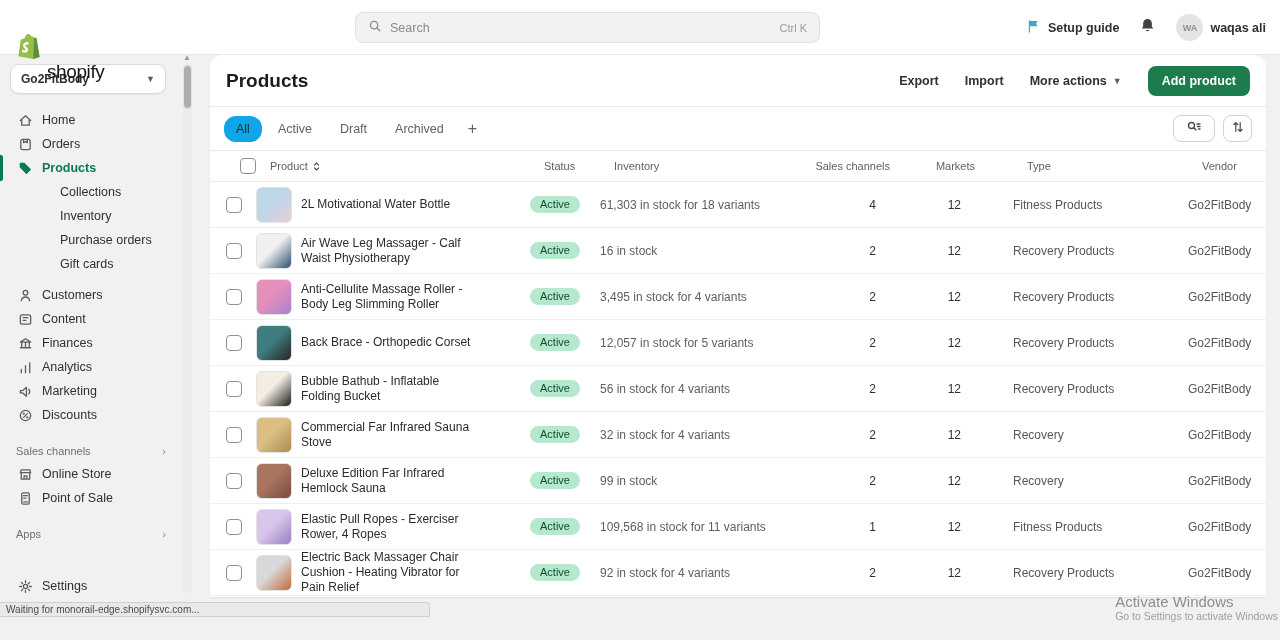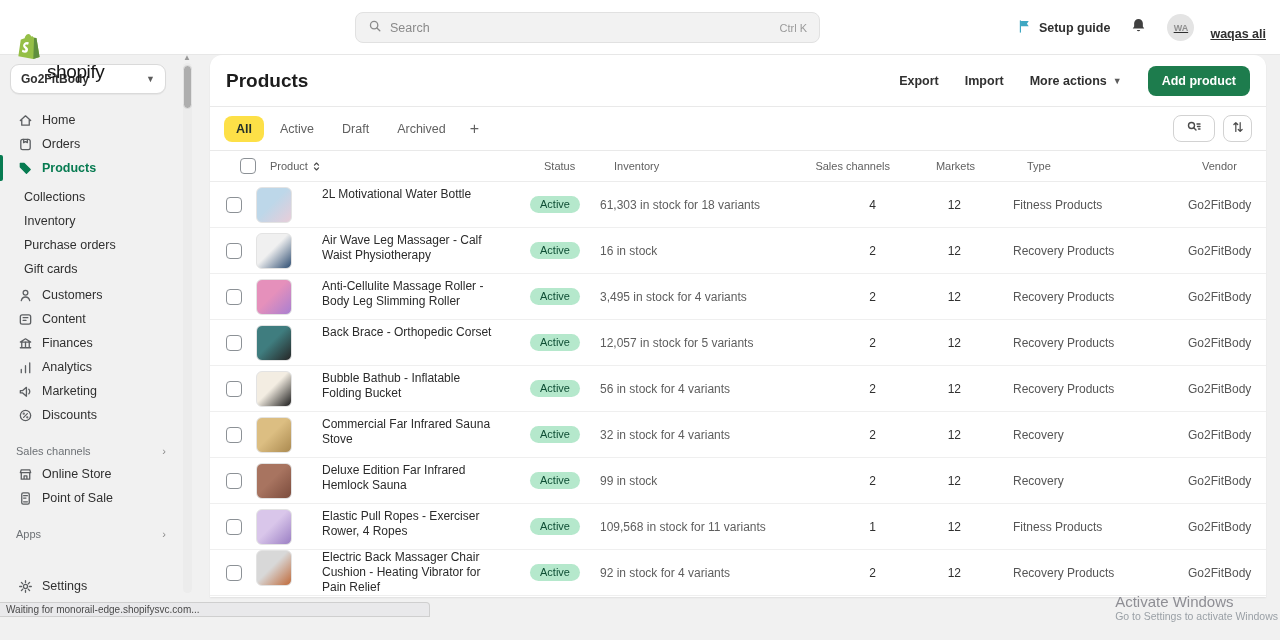--- a/index.html
+++ b/index.html
@@ -13,35 +13,35 @@
   .tb-logo-word { font-size:19px; font-weight:normal; letter-spacing:-0.4px; color:#161616;margin-top:48px; }
   .tb-search { position:absolute; left:355px; top:12px; width:465px; height:31px;
     background:#f2f2f2; border:1px solid #e1e1e1; border-radius:8px;
     display:flex; align-items:center; padding:0 12px; gap:8px; color:#8a8a8a; }
   .tb-search .ph { font-size:12.5px; flex:1; }
   .tb-search .kbd { font-size:11px; color:#9a9a9a; }
   .tb-right { position:absolute; right:14px; top:0; height:55px; display:flex; align-items:center; gap:20px; }
   .setup-guide { display:flex; align-items:center; gap:7px; font-size:12.5px; font-weight:600; color:#303030; }
   .flag { color:#3fa7c2; }
   .bell { color:#404040; }
-  .user { display:flex; align-items:flex-end; gap:16px;text-decoration:underline; }
+  .user { display:flex; align-items:center; gap:7px; }
   .avatar { width:27px; height:27px; border-radius:50%; background:#e4e4e4; color:#8f8f8f;
     font-size:9px; font-weight:bold; display:flex; align-items:center; justify-content:center; }
   .user-name { font-size:12.5px; font-weight:600; color:#303030; }
 
   
   .sidebar { position:absolute; left:0; top:55px; width:180px; height:547px; }
   .store-sel { margin:9px 12px 14px 10px; width:156px; height:30px; background:#fff;
     border:1px solid #dadada; border-radius:9px; box-shadow:0 1px 1px rgba(0,0,0,.05);
     display:flex; align-items:center; padding:0 10px; justify-content:space-between; }
   .store-sel .nm { font-size:12px; font-weight:600; }
   .caret { font-size:9px; color:#5c5c5c; }
   .nav-item { position:relative; height:24px; display:flex; align-items:center; gap:9px;
     padding-left:18px; font-size:12.5px; font-weight:500; color:#303030; cursor:pointer; }
-  .nav-item.sub { padding-left:24px;align-items:flex-end; }
+  .nav-item.sub { padding-left:60px; }
   .nav-item.gap-top { margin-top:7px; }
   .nav-ic { width:15px; height:15px; color:#5c5f62; display:flex; align-items:center; }
   .nav-item.active { color:#077b51; font-weight:700; }
   .nav-item.active .nav-ic { color:#077b51; }
   .nav-item.active .nav-ic svg * { fill:#077b51; }
   .nav-item.active::before { content:""; position:absolute; left:0; top:-1px; width:3px; height:26px;
     background:#077b51; border-radius:0 2px 2px 0; }
   .sec-head { margin-top:13px; height:22px; display:flex; align-items:center; justify-content:space-between;
     padding:0 14px 0 16px; font-size:11px; color:#6d7175; cursor:pointer; }
   .sec-chev { color:#8a8a8a; }
@@ -59,37 +59,37 @@
   .page-title { font-size:19px; font-weight:bold; color:#1c1c1c; }
   .head-actions { margin-left:auto; display:flex; align-items:center; gap:26px; }
   .txt-btn { font-size:12.5px; font-weight:600; color:#303030; background:none; border:none; cursor:pointer;
     font-family:inherit; display:flex; align-items:center; gap:6px; }
   .btn-primary { background:#1d7c4d; color:#fff; font-size:12.5px; font-weight:600; border:none;
     border-radius:8px; padding:8px 14px; cursor:pointer; font-family:inherit; }
 
   .tabs-row { height:44px; display:flex; align-items:center; padding:0 14px; border-bottom:1px solid #e9e9e9; gap:4px; }
   .tab { font-size:12.5px; color:#616161; font-weight:500; padding:6px 12px; border-radius:8px;
     background:none; border:none; cursor:pointer; font-family:inherit; }
-  .tab.active { background:#fde047; color:#24302a; font-weight:700; }
+  .tab.active { background:#0ea5e9; color:#24302a; font-weight:400;border-radius:12px; }
   .tab-add { font-size:16px; color:#616161; background:none; border:none; cursor:pointer; padding:2px 8px; }
   .tabs-tools { margin-left:auto; display:flex; gap:8px; }
   .tool-btn { height:27px; border:1px solid #d2d2d2; border-radius:8px; background:#fff; cursor:pointer;
     display:flex; align-items:center; justify-content:center; color:#4a4a4a; }
   .tool-btn.wide { width:42px; } .tool-btn.sq { width:29px; }
 
   .grid { display:grid; grid-template-columns:30px 274px 70px 186px 90px 85px 227px 1fr; align-items:center; }
   .thead { height:31px; padding:0 30px; font-size:11px; color:#616161; border-bottom:1px solid #ececec; }
   .th { display:flex; align-items:center; gap:3px; }
   .r { justify-content:flex-end; text-align:right; }
   .c7p { padding-left:52px; }
   .sort-glyph { color:#4a4a4a; display:flex; }
 
   .trow { height:46px; padding:0 16px; border-bottom:1px solid #efefef; font-size:12px; cursor:pointer; background:#fff; }
   .cbx { width:16px; height:16px; border:1.5px solid #8c9196; border-radius:4px; background:#fff; cursor:pointer; }
-  .pcell { display:flex; gap:30px; }
+  .pcell { display:flex; align-items:center; gap:9px; }
   .thumb { width:36px; height:36px; border-radius:6px; border:1px solid #e3e3e3; flex:none; }
   .pname { font-size:12px; color:#2b2b2b; line-height:1.25; max-width:178px; }
   .badge { display:inline-block; background:#b5e8cc; color:#0e4e34; font-size:11px; padding:2px 10px 3px; border-radius:10px; }
   .inv { color:#5e5e5e; }
   .num { color:#303030; }
   .typ,.ven { color:#565656; }
 
   
   .statusbar { position:absolute; left:0; top:602px; width:430px; height:15px; background:#e9e9eb;
     border:1px solid #cfcfcf; border-left:none; border-radius:0 4px 0 0; font-size:10px; color:#4a4a4a;

